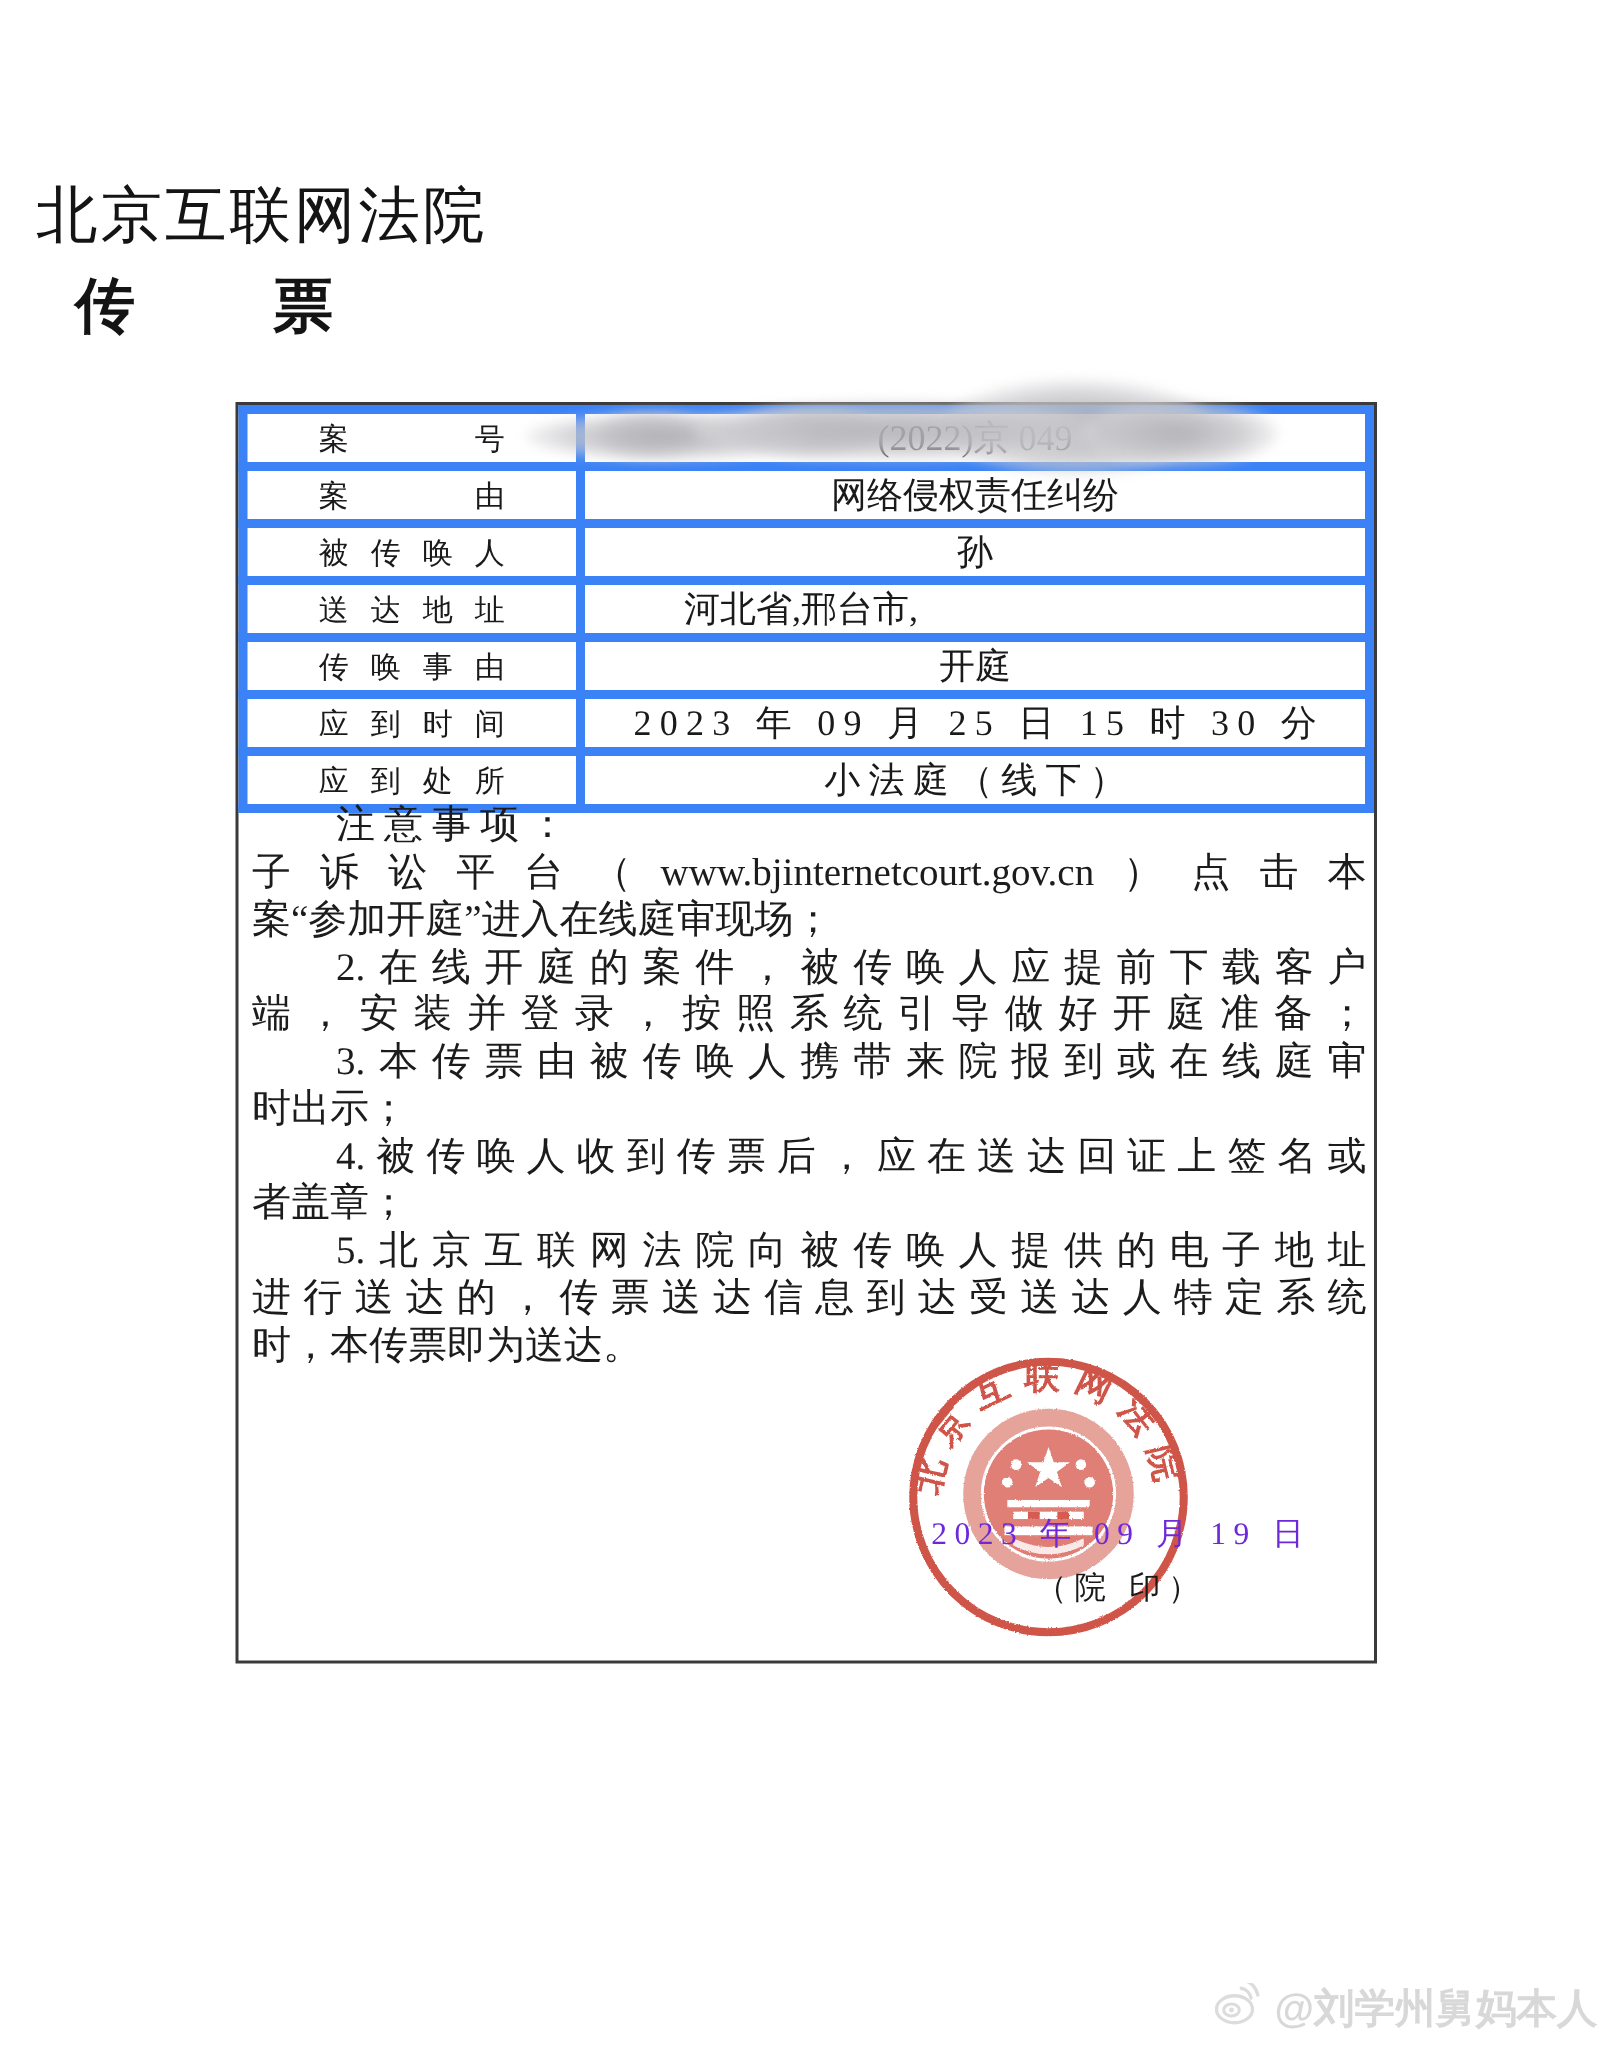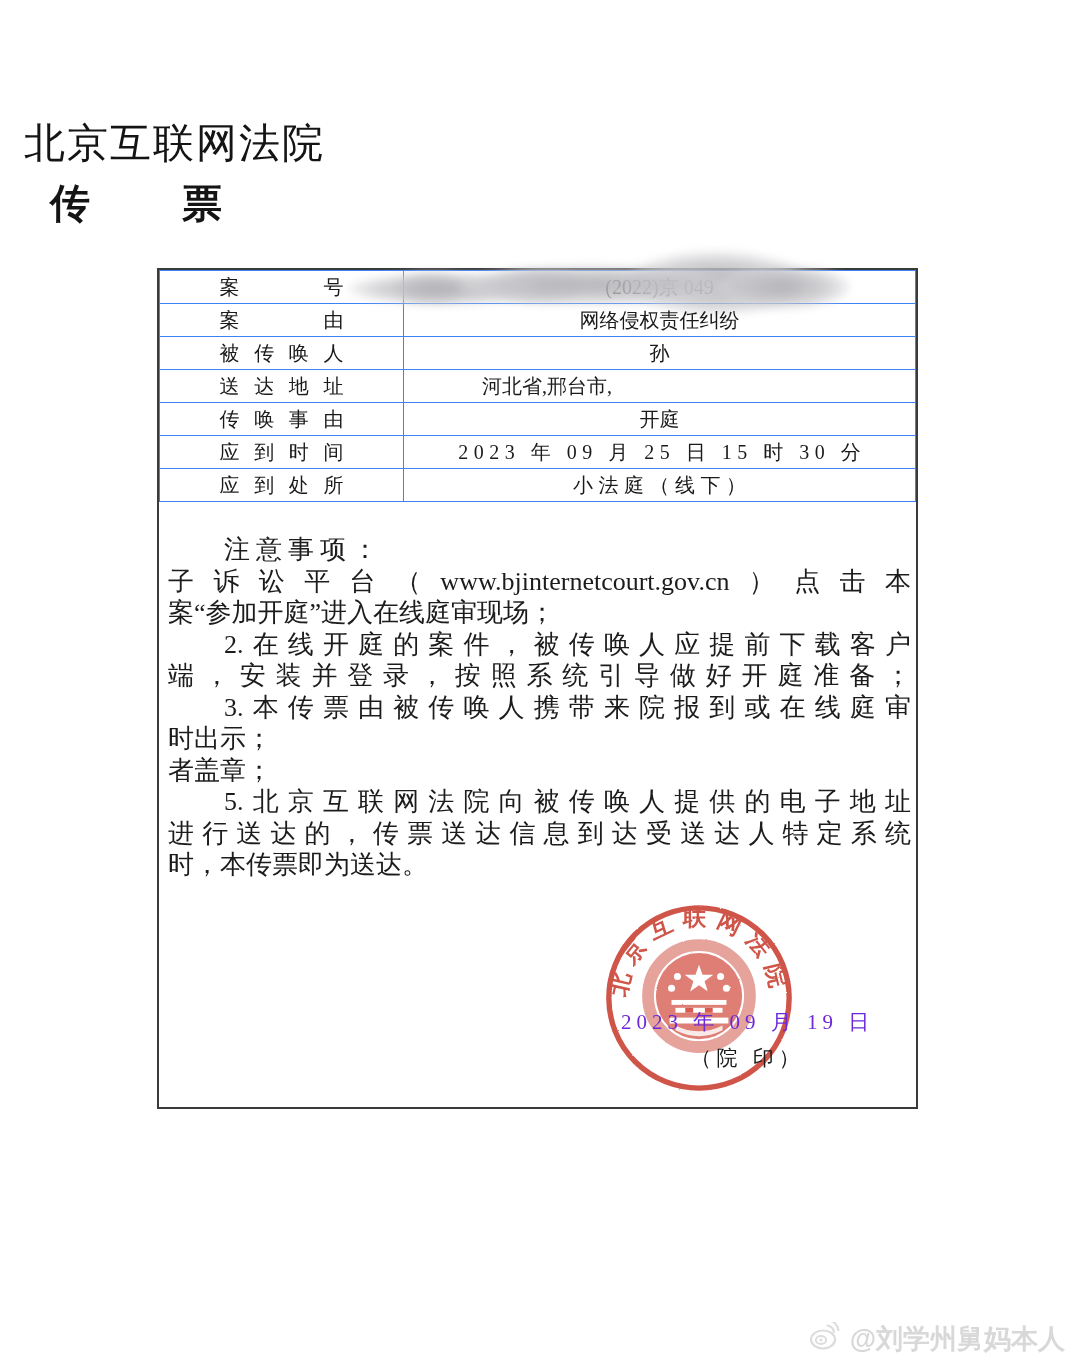--- a/index.html
+++ b/index.html
@@ -61,43 +61,43 @@
   
   #field-table {
     position: absolute;
     left: 0;
     top: 0;
     width: 100%;
     border-collapse: collapse;
     table-layout: fixed;
   }
   #field-table td {
-    border: 1px solid #3b82f6;
+    border: 6px solid #3b82f6;
     height: 32px;
-    padding: 0 16px;
+    padding: 0 4px;
     vertical-align: middle;
     font-size: 20px;
   }
   #field-table tr td:first-child {
     width: 211px;
     text-align: center;
   }
   .lbl {
     display: inline-block;
     text-align: justify;
     text-align-last: justify;
     width: 124px;
     font-size: 20px;
     letter-spacing: 0px;
     color: #1a1a1a;
   }
   .val {
     display: block;
     text-align: center;
-    font-size: 20px;
+    font-size: 24px;
     position: relative;
     white-space: nowrap;
   }
   .val.spaced { letter-spacing: 5.5px; text-indent: 5.5px; }
   .val.left { text-align: left; padding-left: 62px; }
 
   
   .redact {
     position: absolute;
     border-radius: 50%;
@@ -268,20 +268,21 @@
     </table>
 
     <div id="notice">
       <p class="notice-line head">注意事项：</p>
       <p class="notice-line mono">子诉讼平台（www.bjinternetcourt.gov.cn）点击本</p>
       <p class="notice-line tight">案“参加开庭”进入在线庭审现场；</p>
       <p class="notice-line indent">2.在线开庭的案件，被传唤人应提前下载客户</p>
       <p class="notice-line">端，安装并登录，按照系统引导做好开庭准备；</p>
       <p class="notice-line indent">3.本传票由被传唤人携带来院报到或在线庭审</p>
       <p class="notice-line tight">时出示；</p>
+      <p class="notice-line indent">4.被传唤人收到传票后，应在送达回证上签名或</p>
       <p class="notice-line tight">者盖章；</p>
       <p class="notice-line indent">5.北京互联网法院向被传唤人提供的电子地址</p>
       <p class="notice-line">进行送达的，传票送达信息到达受送达人特定系统</p>
       <p class="notice-line tight">时，本传票即为送达。</p>
     </div>
   </div>
 
   <div id="seal">
     <svg width="196" height="196" viewBox="0 0 200 200" aria-hidden="true">
       <defs>

